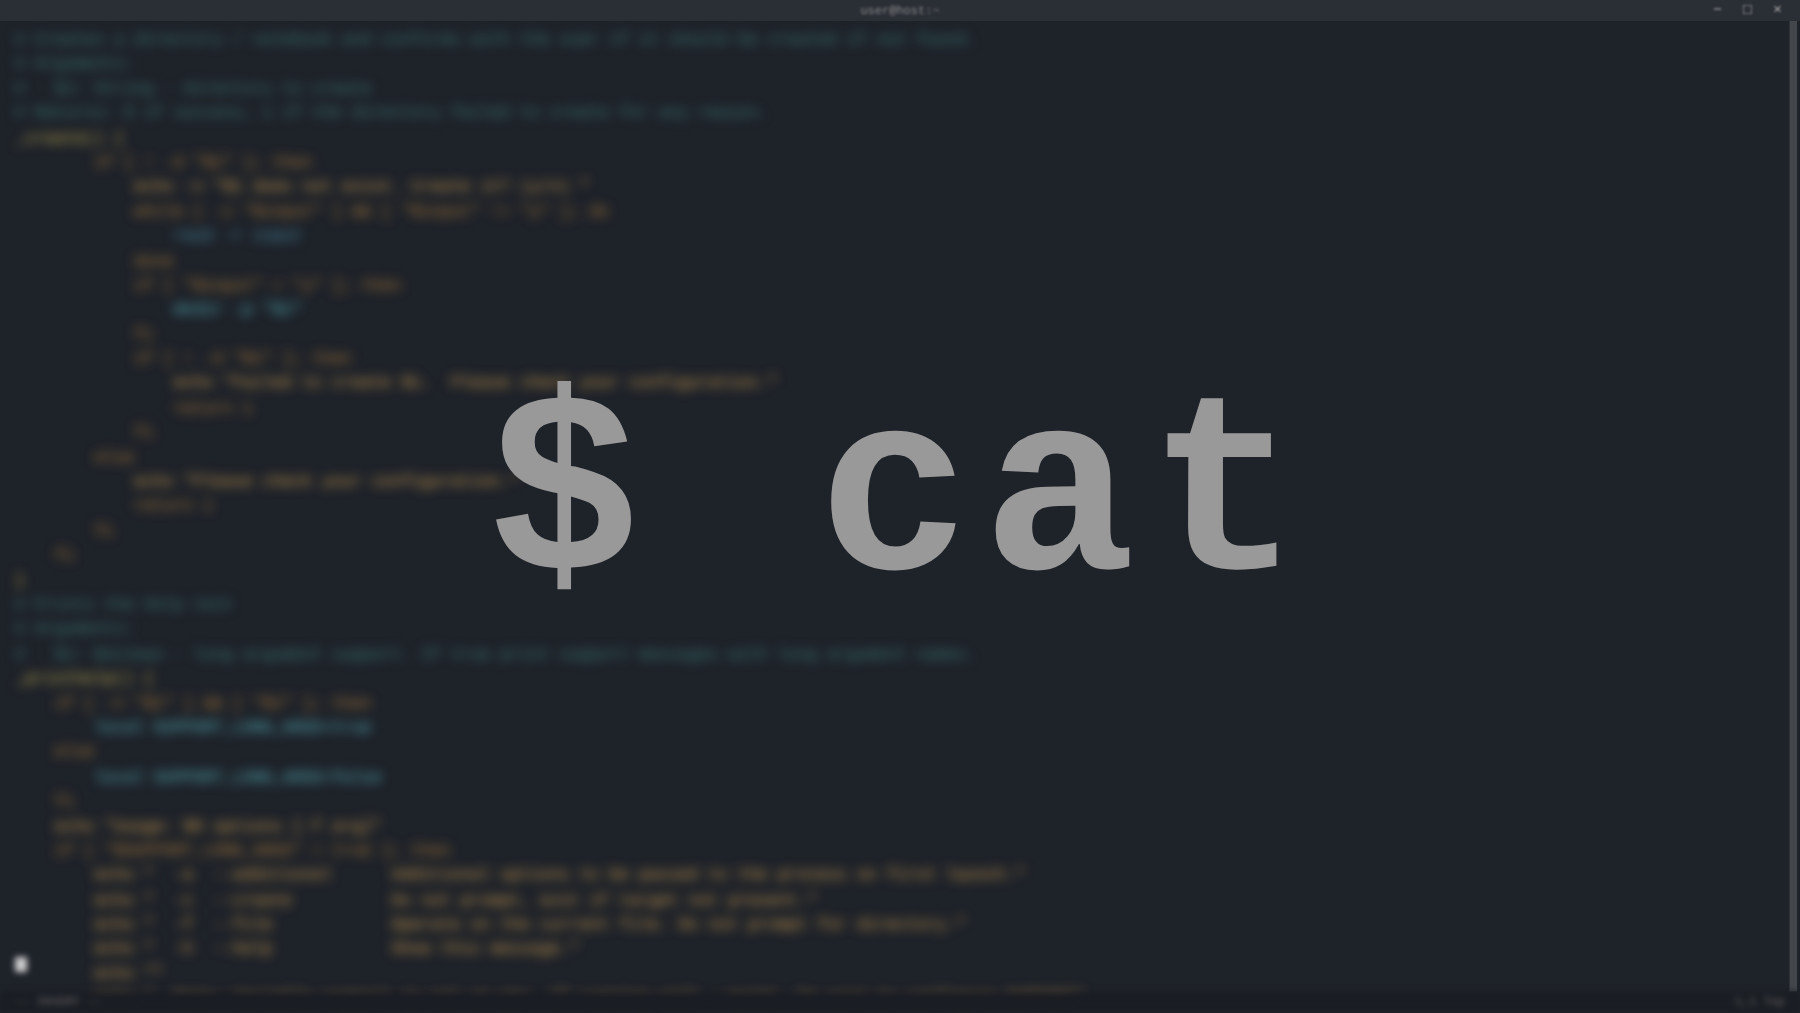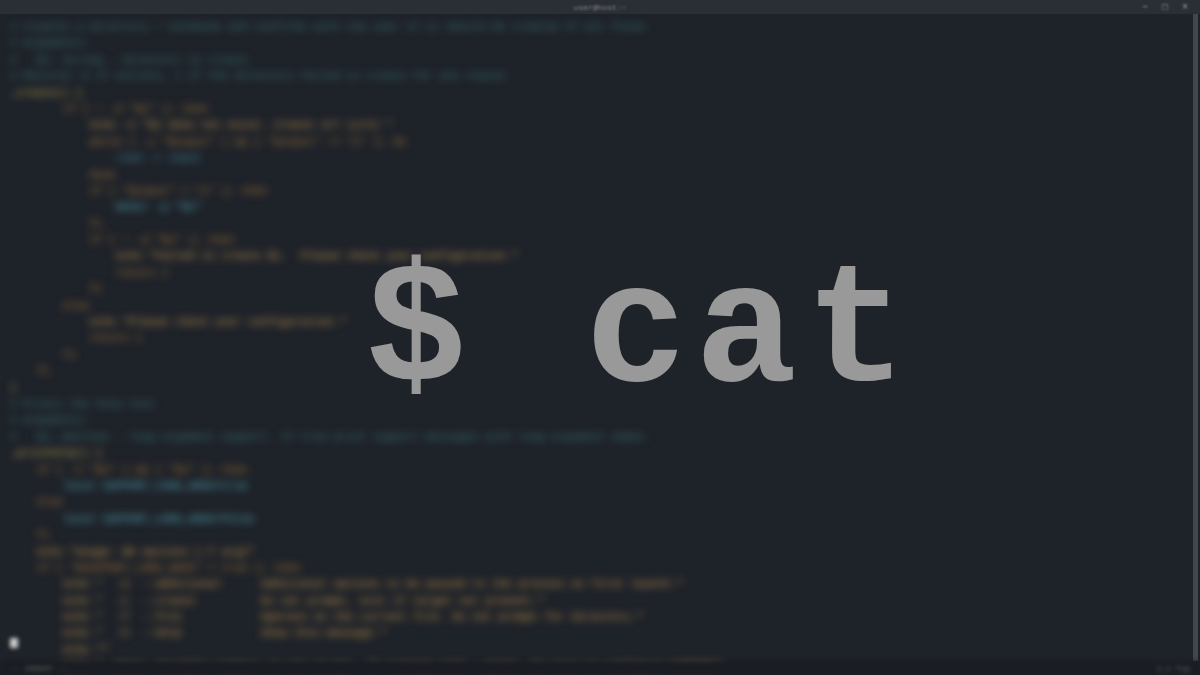--- a/index.html
+++ b/index.html
@@ -65,21 +65,20 @@
       top: 50%;
       left: 50%;
       transform: translate(-50%, -52%);
       font-family: 'Courier New', Courier, monospace;
       font-size: 170px;
       font-weight: bold;
       color: #999999;
       z-index: 100;
       letter-spacing: 8px;
       white-space: nowrap;
-      margin-left: 40px;
     }
     .scrollbar {
       position: absolute;
       right: 2px;
       top: 14px;
       width: 5px;
       height: calc(100% - 28px);
       background: rgba(255,255,255,0.05);
     }
     .scrollbar-thumb {

